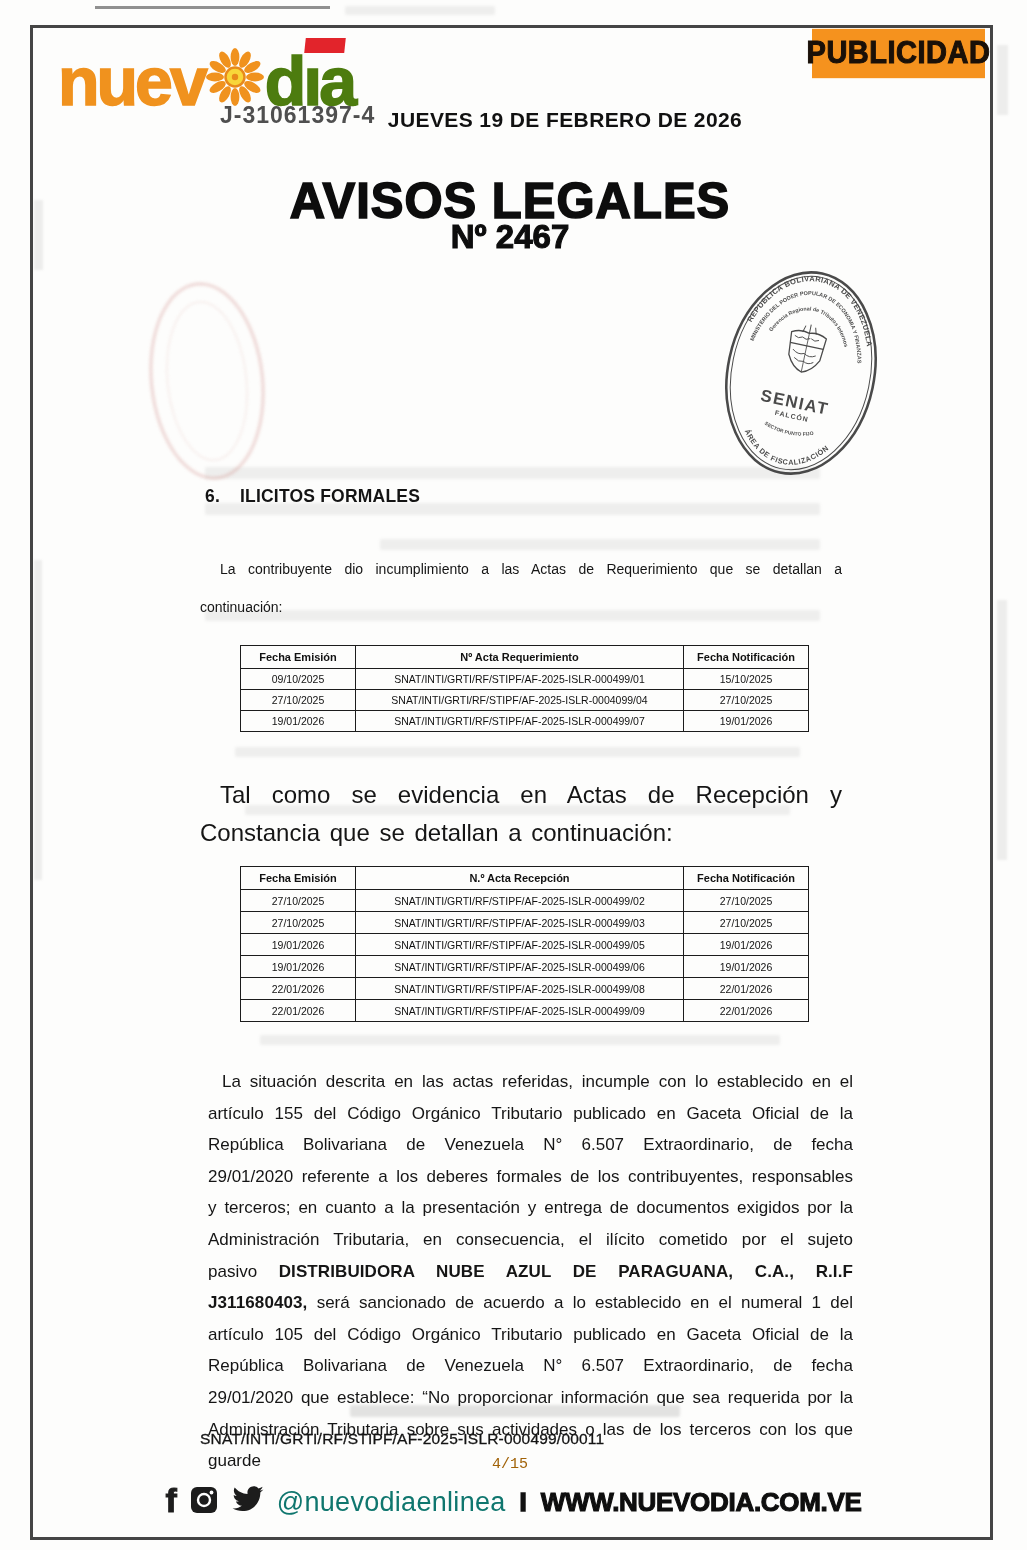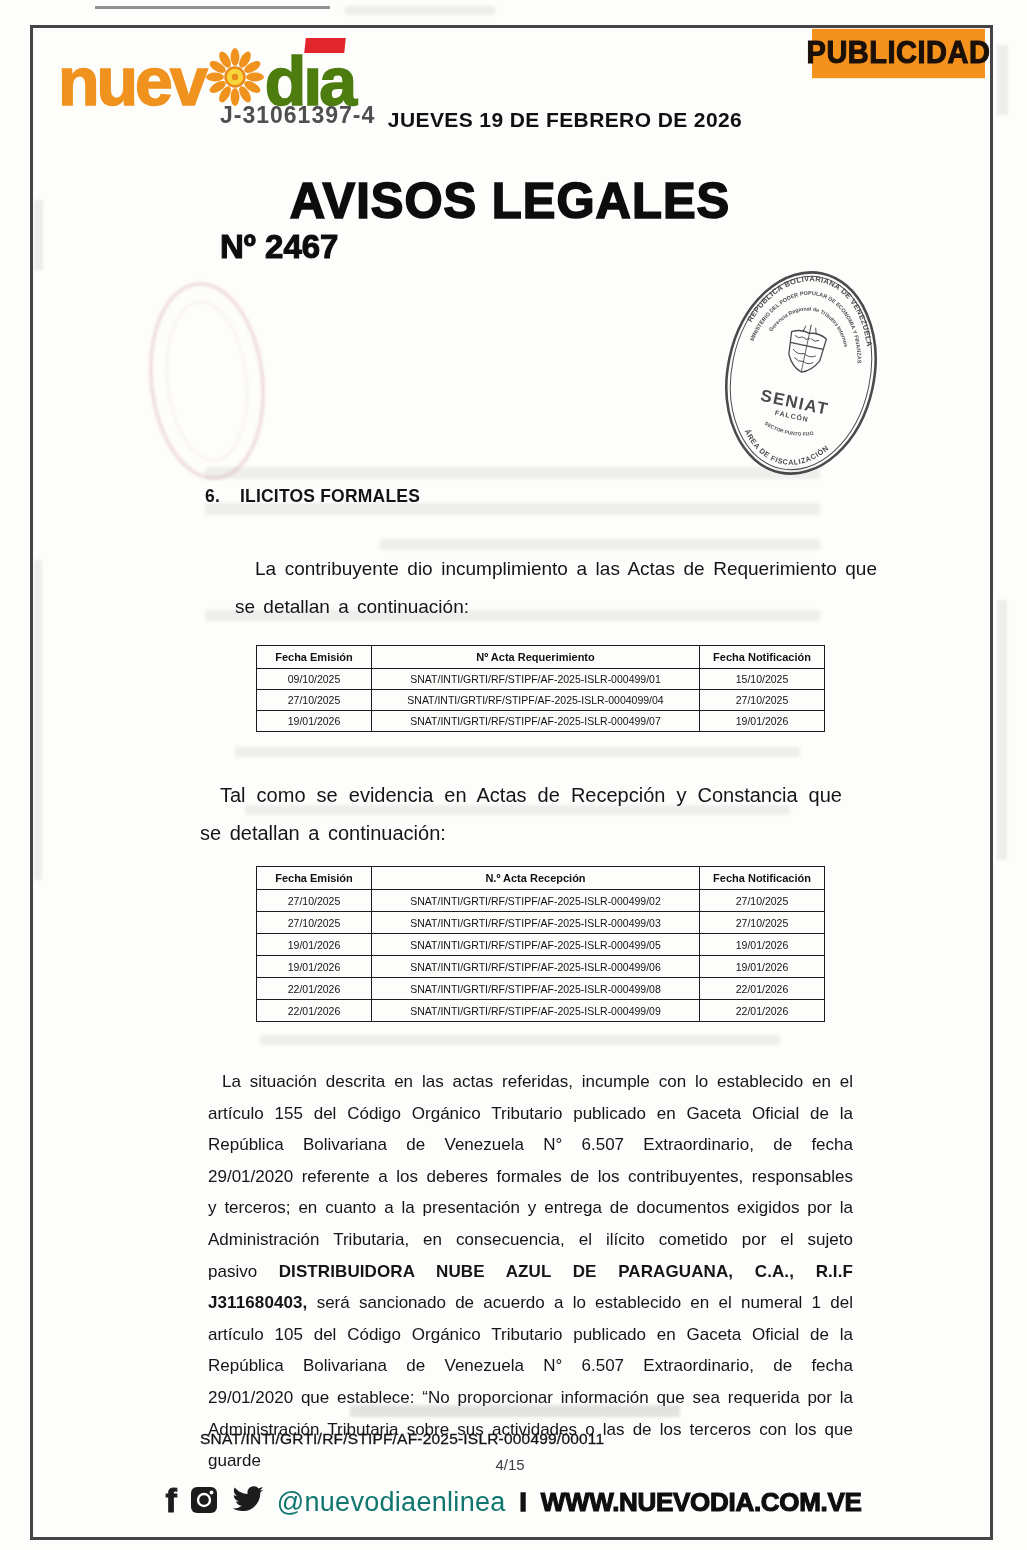--- a/index.html
+++ b/index.html
@@ -25,52 +25,52 @@
     position:absolute;left:812px;top:30px;width:173px;height:47px;background:#f5921e;
     display:flex;align-items:center;justify-content:center;
     font-size:29px;font-weight:bold;color:#1a1008;letter-spacing:0.5px;
     -webkit-text-stroke:1px #1a1008;transform:scaleY(1.05);
   }
   .dateline{position:absolute;left:300px;top:108px;width:530px;text-align:center;
     font-size:21px;font-weight:bold;letter-spacing:0.4px;color:#111;}
   .main-title{position:absolute;left:220px;top:172px;width:580px;text-align:center;
     font-size:49px;font-weight:bold;letter-spacing:1px;color:#0d0d0d;
     -webkit-text-stroke:1.6px #0d0d0d;transform:scaleY(1.03);}
-  .edition-no{position:absolute;left:220px;top:228px;width:580px;text-align:left;
+  .edition-no{position:absolute;left:220px;top:218px;width:580px;text-align:center;
     font-size:33px;font-weight:bold;color:#0d0d0d;-webkit-text-stroke:1.1px #0d0d0d;}
   
   .seal{position:absolute;left:722px;top:264px;width:158px;height:218px;filter:blur(0.3px);}
   .ghost-stamp{position:absolute;left:150px;top:282px;width:108px;height:192px;
     border:3px solid rgba(201,126,120,0.30);border-radius:50%;
     filter:blur(1.4px);transform:rotate(-6deg);}
   .ghost-stamp-inner{position:absolute;left:14px;top:16px;right:14px;bottom:16px;
     border:1px solid rgba(201,126,120,0.22);border-radius:50%;}
   
   .section-heading{position:absolute;left:205px;top:486px;font-size:17.5px;font-weight:bold;
     color:#141414;display:flex;gap:20px;letter-spacing:0.2px;}
   .para{position:absolute;color:#151515;text-align:justify;word-spacing:3px;}
-  .p1{left:200px;top:550px;width:642px;font-size:19px;line-height:38px;text-indent:20px;margin-left:35px;}
-  .p2{left:200px;top:776px;width:642px;font-size:20px;line-height:38px;text-indent:20px;}
+  .p1{left:200px;top:550px;width:642px;font-size:14px;line-height:38px;text-indent:20px;}
+  .p2{left:200px;top:776px;width:642px;font-size:24px;line-height:38px;text-indent:20px;}
   .p3{left:208px;top:1066px;width:645px;font-size:17px;line-height:31.6px;text-indent:14px;}
   .p3 b{letter-spacing:0.1px;}
   
-  table.acta{position:absolute;border-collapse:collapse;width:568px;left:256px;
+  table.acta{position:absolute;border-collapse:collapse;width:568px;left:240px;
     font-size:10.5px;color:#111;table-layout:fixed;}
   table.t1{top:645px;}
   table.t2{top:866px;}
   table.acta th,table.acta td{border:1.5px solid #1c1c1c;text-align:center;padding:2px 3px;overflow:hidden;white-space:nowrap;}
   table.acta th{font-size:11px;font-weight:bold;height:18px;}
   table.t1 td{height:16px;margin-top:32px;}
   table.t2 td{height:17px;}
   .colA{width:115px;} .colB{width:328px;} .colC{width:125px;}
   
   .footer-ref{position:absolute;left:200px;top:1430px;font-size:15.5px;font-weight:normal;
     letter-spacing:0.2px;color:#141414;-webkit-text-stroke:0.3px #141414;}
   .page-indicator{position:absolute;left:220px;top:1456px;width:580px;text-align:center;
-    font-family:Liberation Sans, sans-serif;font-size:15px;color:#404040;}
+    font-family:Liberation Mono, monospace;font-size:15px;color:#a16207;}
   .social-row{position:absolute;left:0;top:1480px;width:1027px;display:flex;
     align-items:center;justify-content:center;gap:12px;height:44px;}
   .fb-glyph{font-size:34px;font-weight:bold;color:#1d1d1d;line-height:34px;transform:translateY(-2px);
     -webkit-text-stroke:1px #1d1d1d;}
   .handle{font-size:27px;color:#0f766e;letter-spacing:0.3px;}
   .sep{font-size:26px;font-weight:bold;color:#111;-webkit-text-stroke:1.5px #111;margin:0 2px;}
   .website{font-size:26px;font-weight:bold;color:#0e0e0e;-webkit-text-stroke:1.1px #0e0e0e;letter-spacing:-0.3px;}
   
   .smudge{position:absolute;background:rgba(110,110,110,0.10);filter:blur(1.6px);border-radius:2px;}
   .smudge.dark{background:rgba(90,90,90,0.16);}

